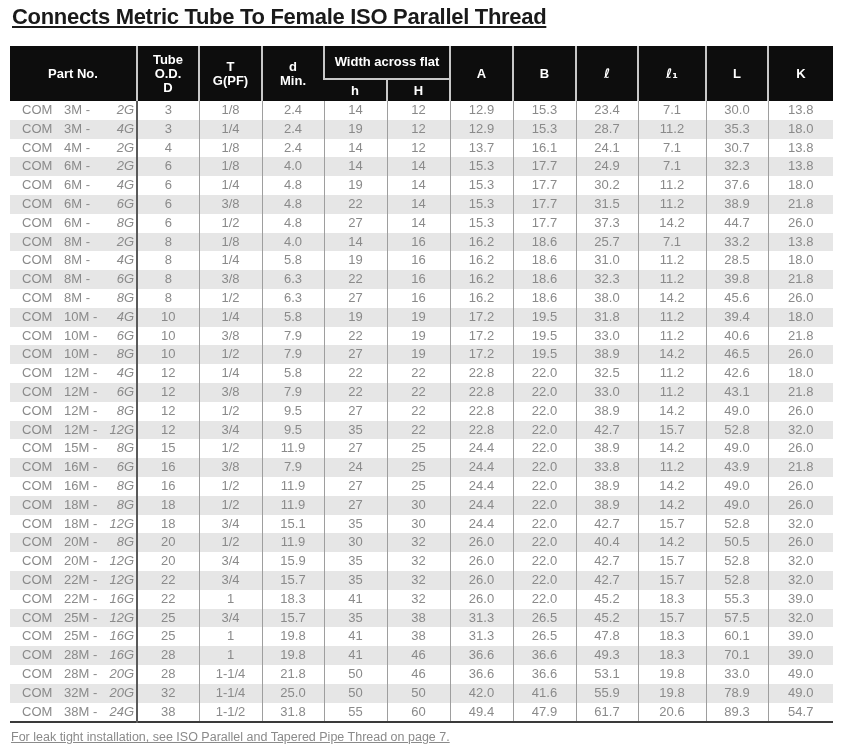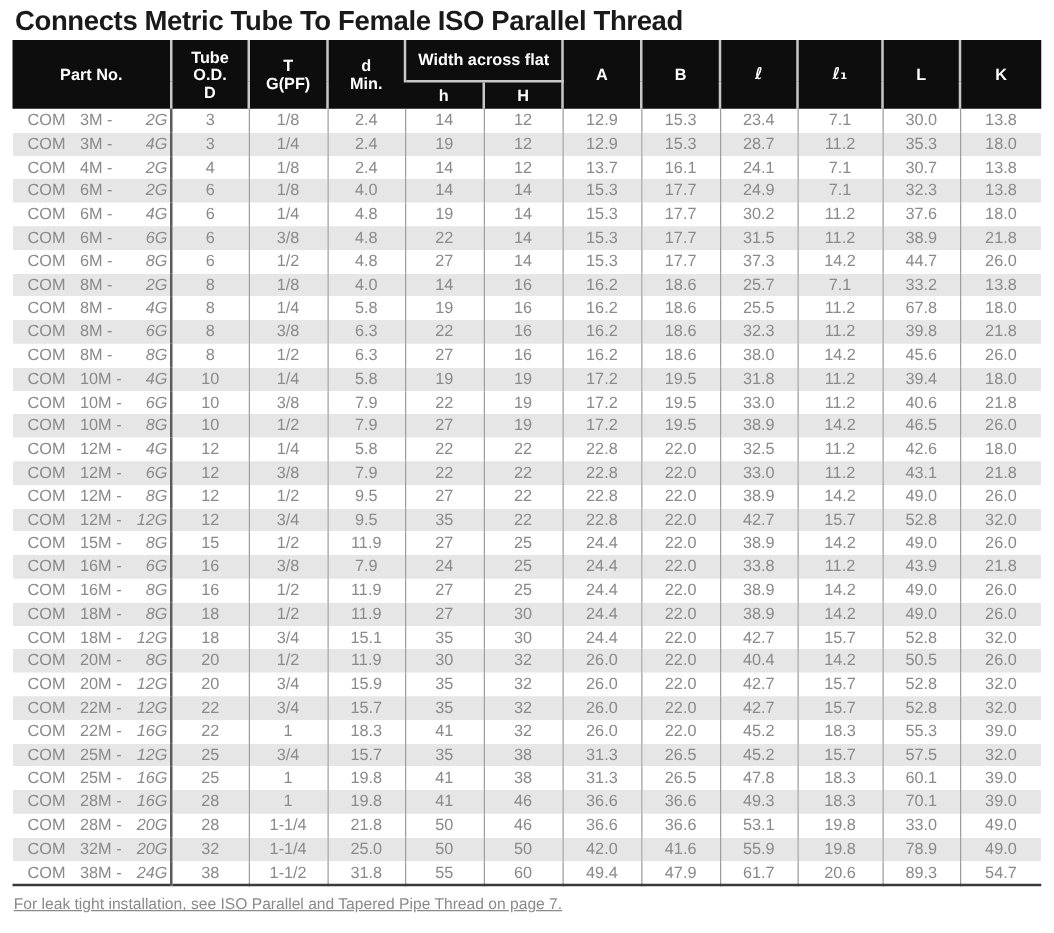--- a/index.html
+++ b/index.html
@@ -19,26 +19,27 @@
     background: #ffffff;
     font-family: "Liberation Sans", "DejaVu Sans", sans-serif;
   }
   .page {
     width: 843px;
     height: 746px;
     padding: 5px 10px 0 10px;
     overflow: hidden;
   }
   h1.title {
-    margin: 0 0 3px 2px;
+    margin: 0 0 17px 2px;
     font-size: 22px;
     line-height: 24px;
     font-weight: 700;
     letter-spacing: -0.3px;
     color: var(--title-text);
+    text-decoration: underline;
   }
   table.spec {
     width: 823px;
     border-collapse: collapse;
     table-layout: fixed;
     border-bottom: 2px solid var(--bottom-border);
   }
   
   thead th {
     background: var(--header-bg);
@@ -247,23 +248,23 @@
         </tr>
         <tr>
           <td class="part"><span class="p0">COM</span><span class="p1">8M -</span><span class="p2">4G</span></td>
           <td>8</td>
           <td>1/4</td>
           <td>5.8</td>
           <td>19</td>
           <td>16</td>
           <td>16.2</td>
           <td>18.6</td>
-          <td>25.5</td>
-          <td>11.2</td>
-          <td>67.8</td>
+          <td>31.0</td>
+          <td>11.2</td>
+          <td>28.5</td>
           <td>18.0</td>
         </tr>
         <tr>
           <td class="part"><span class="p0">COM</span><span class="p1">8M -</span><span class="p2">6G</span></td>
           <td>8</td>
           <td>3/8</td>
           <td>6.3</td>
           <td>22</td>
           <td>16</td>
           <td>16.2</td>

